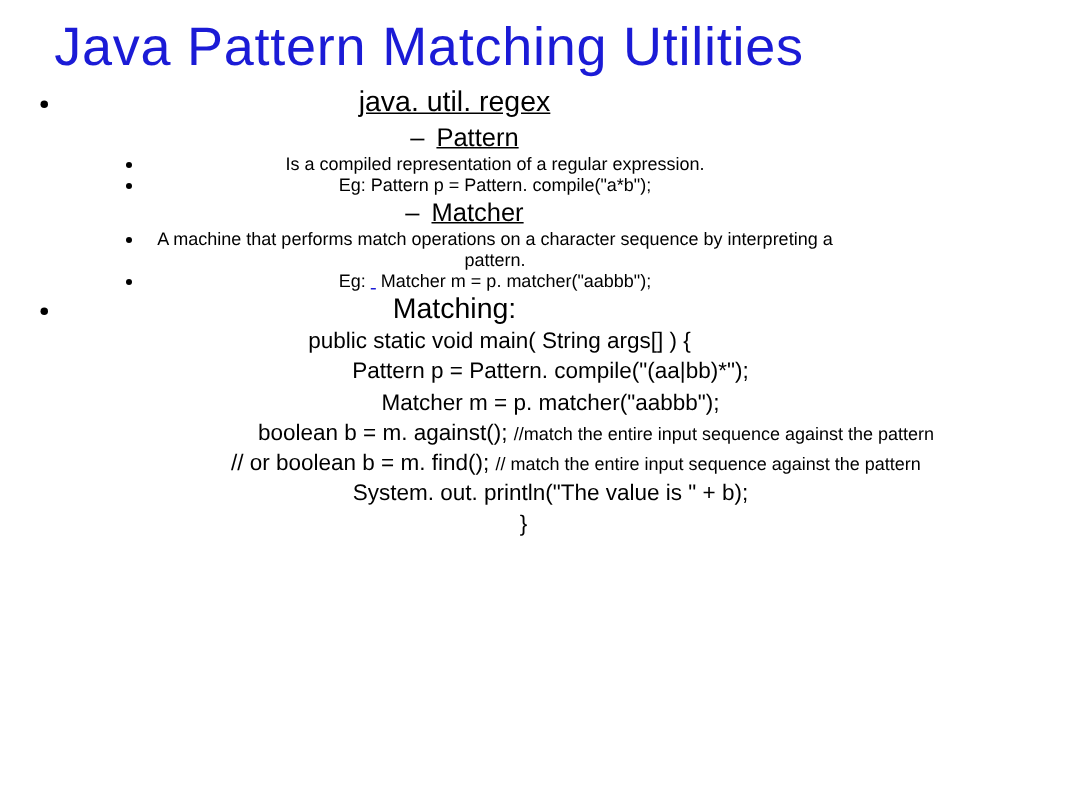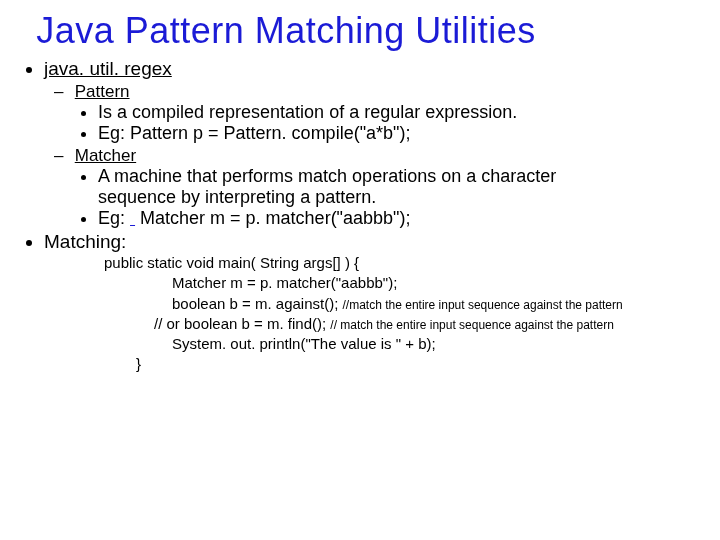--- a/index.html
+++ b/index.html
@@ -27,38 +27,39 @@
     letter-spacing: 0.5px;
   }
   ul.lvl1 {
     margin: 2px 0 0 0;
     padding-left: 34px;
     list-style: disc;
     font-size: 19px;
   }
   ul.lvl1 > li {
     margin-bottom: 2px;
+    text-align: center;
   }
   ul.lvl2 {
     margin: 2px 0 2px 0;
     padding-left: 26px;
     list-style: none;
     font-size: 17px;
   }
   ul.lvl2 > li::before {
     content: "–";
     display: inline-block;
     width: 16px;
     margin-left: -16px;
   }
   ul.lvl3 {
     margin: 0 0 2px 0;
     padding-left: 28px;
     list-style: disc;
-    font-size: 18px;
+    font-size: 12px;
   }
   ul.lvl3 > li {
     margin: 0;
   }
   .u {
     text-decoration: underline;
   }
   .code-block {
     margin: 0 0 0 60px;
     font-size: 15px;
@@ -112,20 +113,21 @@
         </li>
 
       </ul>
     </li>
 
     <li>
       <span>Matching:</span>
 
       <div class="code-block">
         <div class="code-line">public static void main( String args[] ) {</div>
+        <div class="code-line indent1">Pattern p = Pattern. compile("(aa|bb)*");</div>
         <div class="code-line indent1">Matcher m = p. matcher("aabbb");</div>
         <div class="code-line indent1"><span>boolean b = m. against(); </span><span class="comment">//match the entire input sequence against the pattern</span></div>
         <div class="code-line indent0b"><span>// or boolean b = m. find(); </span><span class="comment">// match the entire input sequence against the pattern</span></div>
         <div class="code-line indent1">System. out. println("The value is " + b);</div>
         <div class="code-line indent0c">}</div>
       </div>
     </li>
 
   </ul>
 

